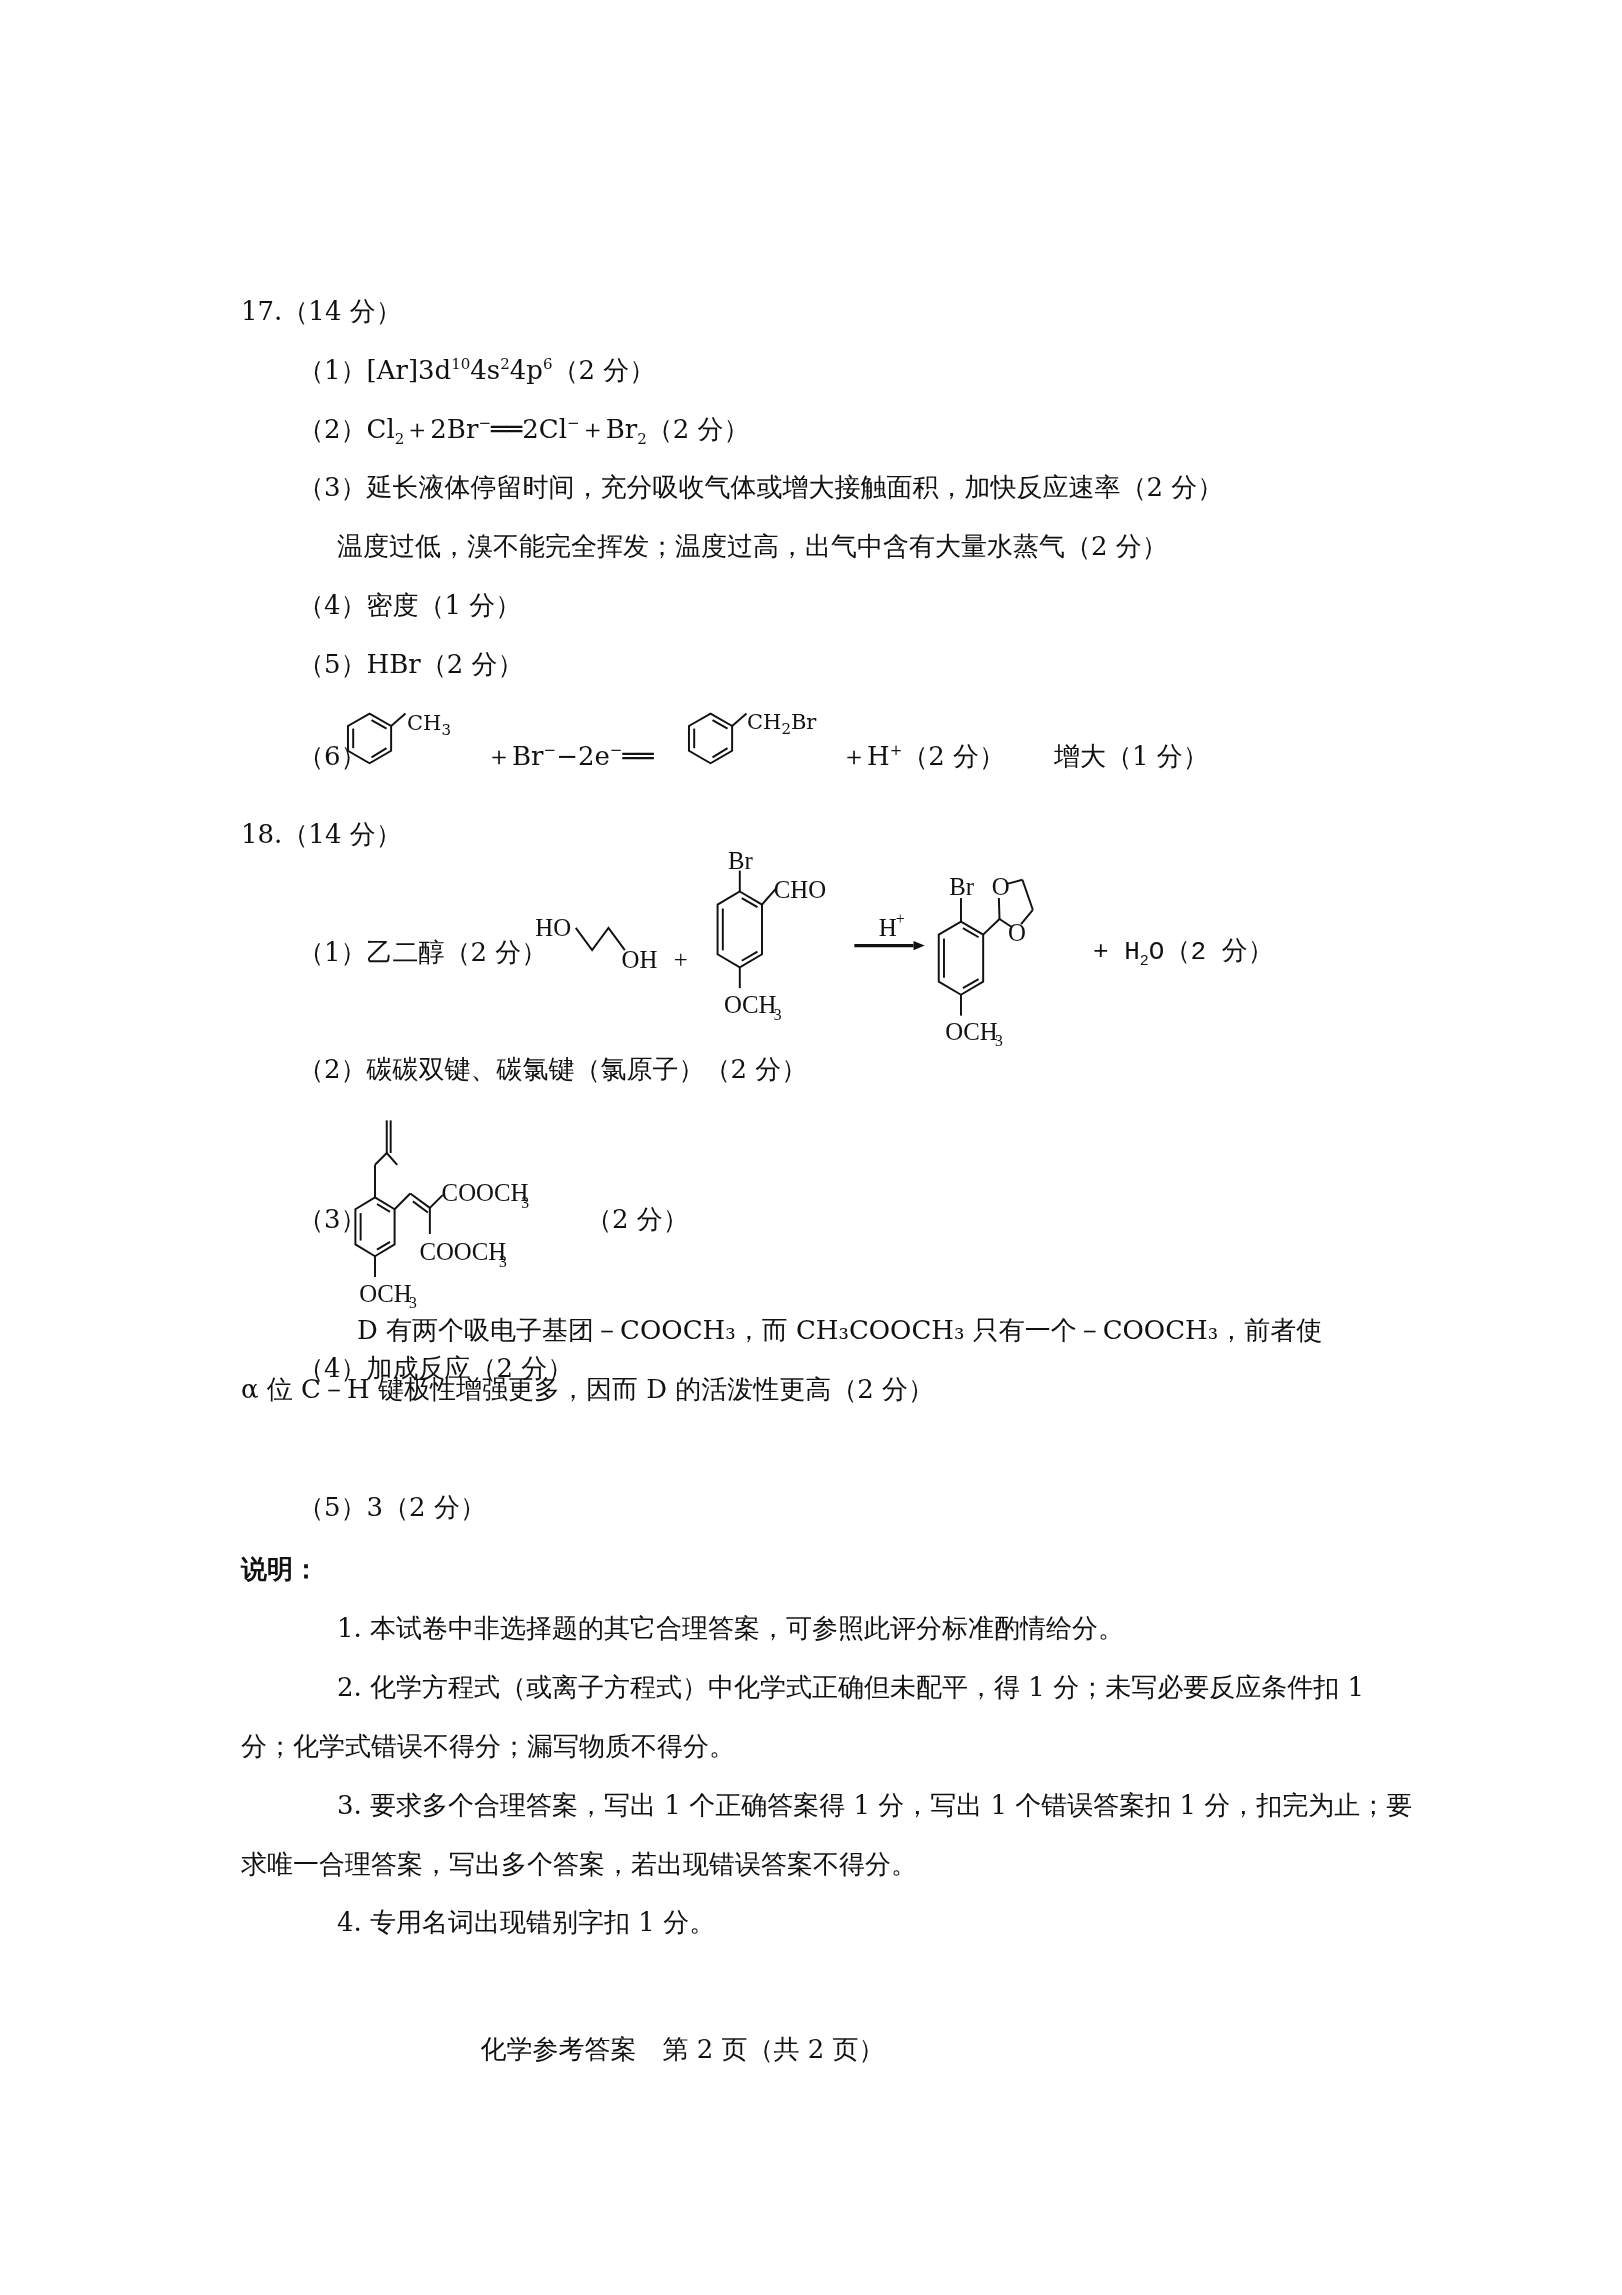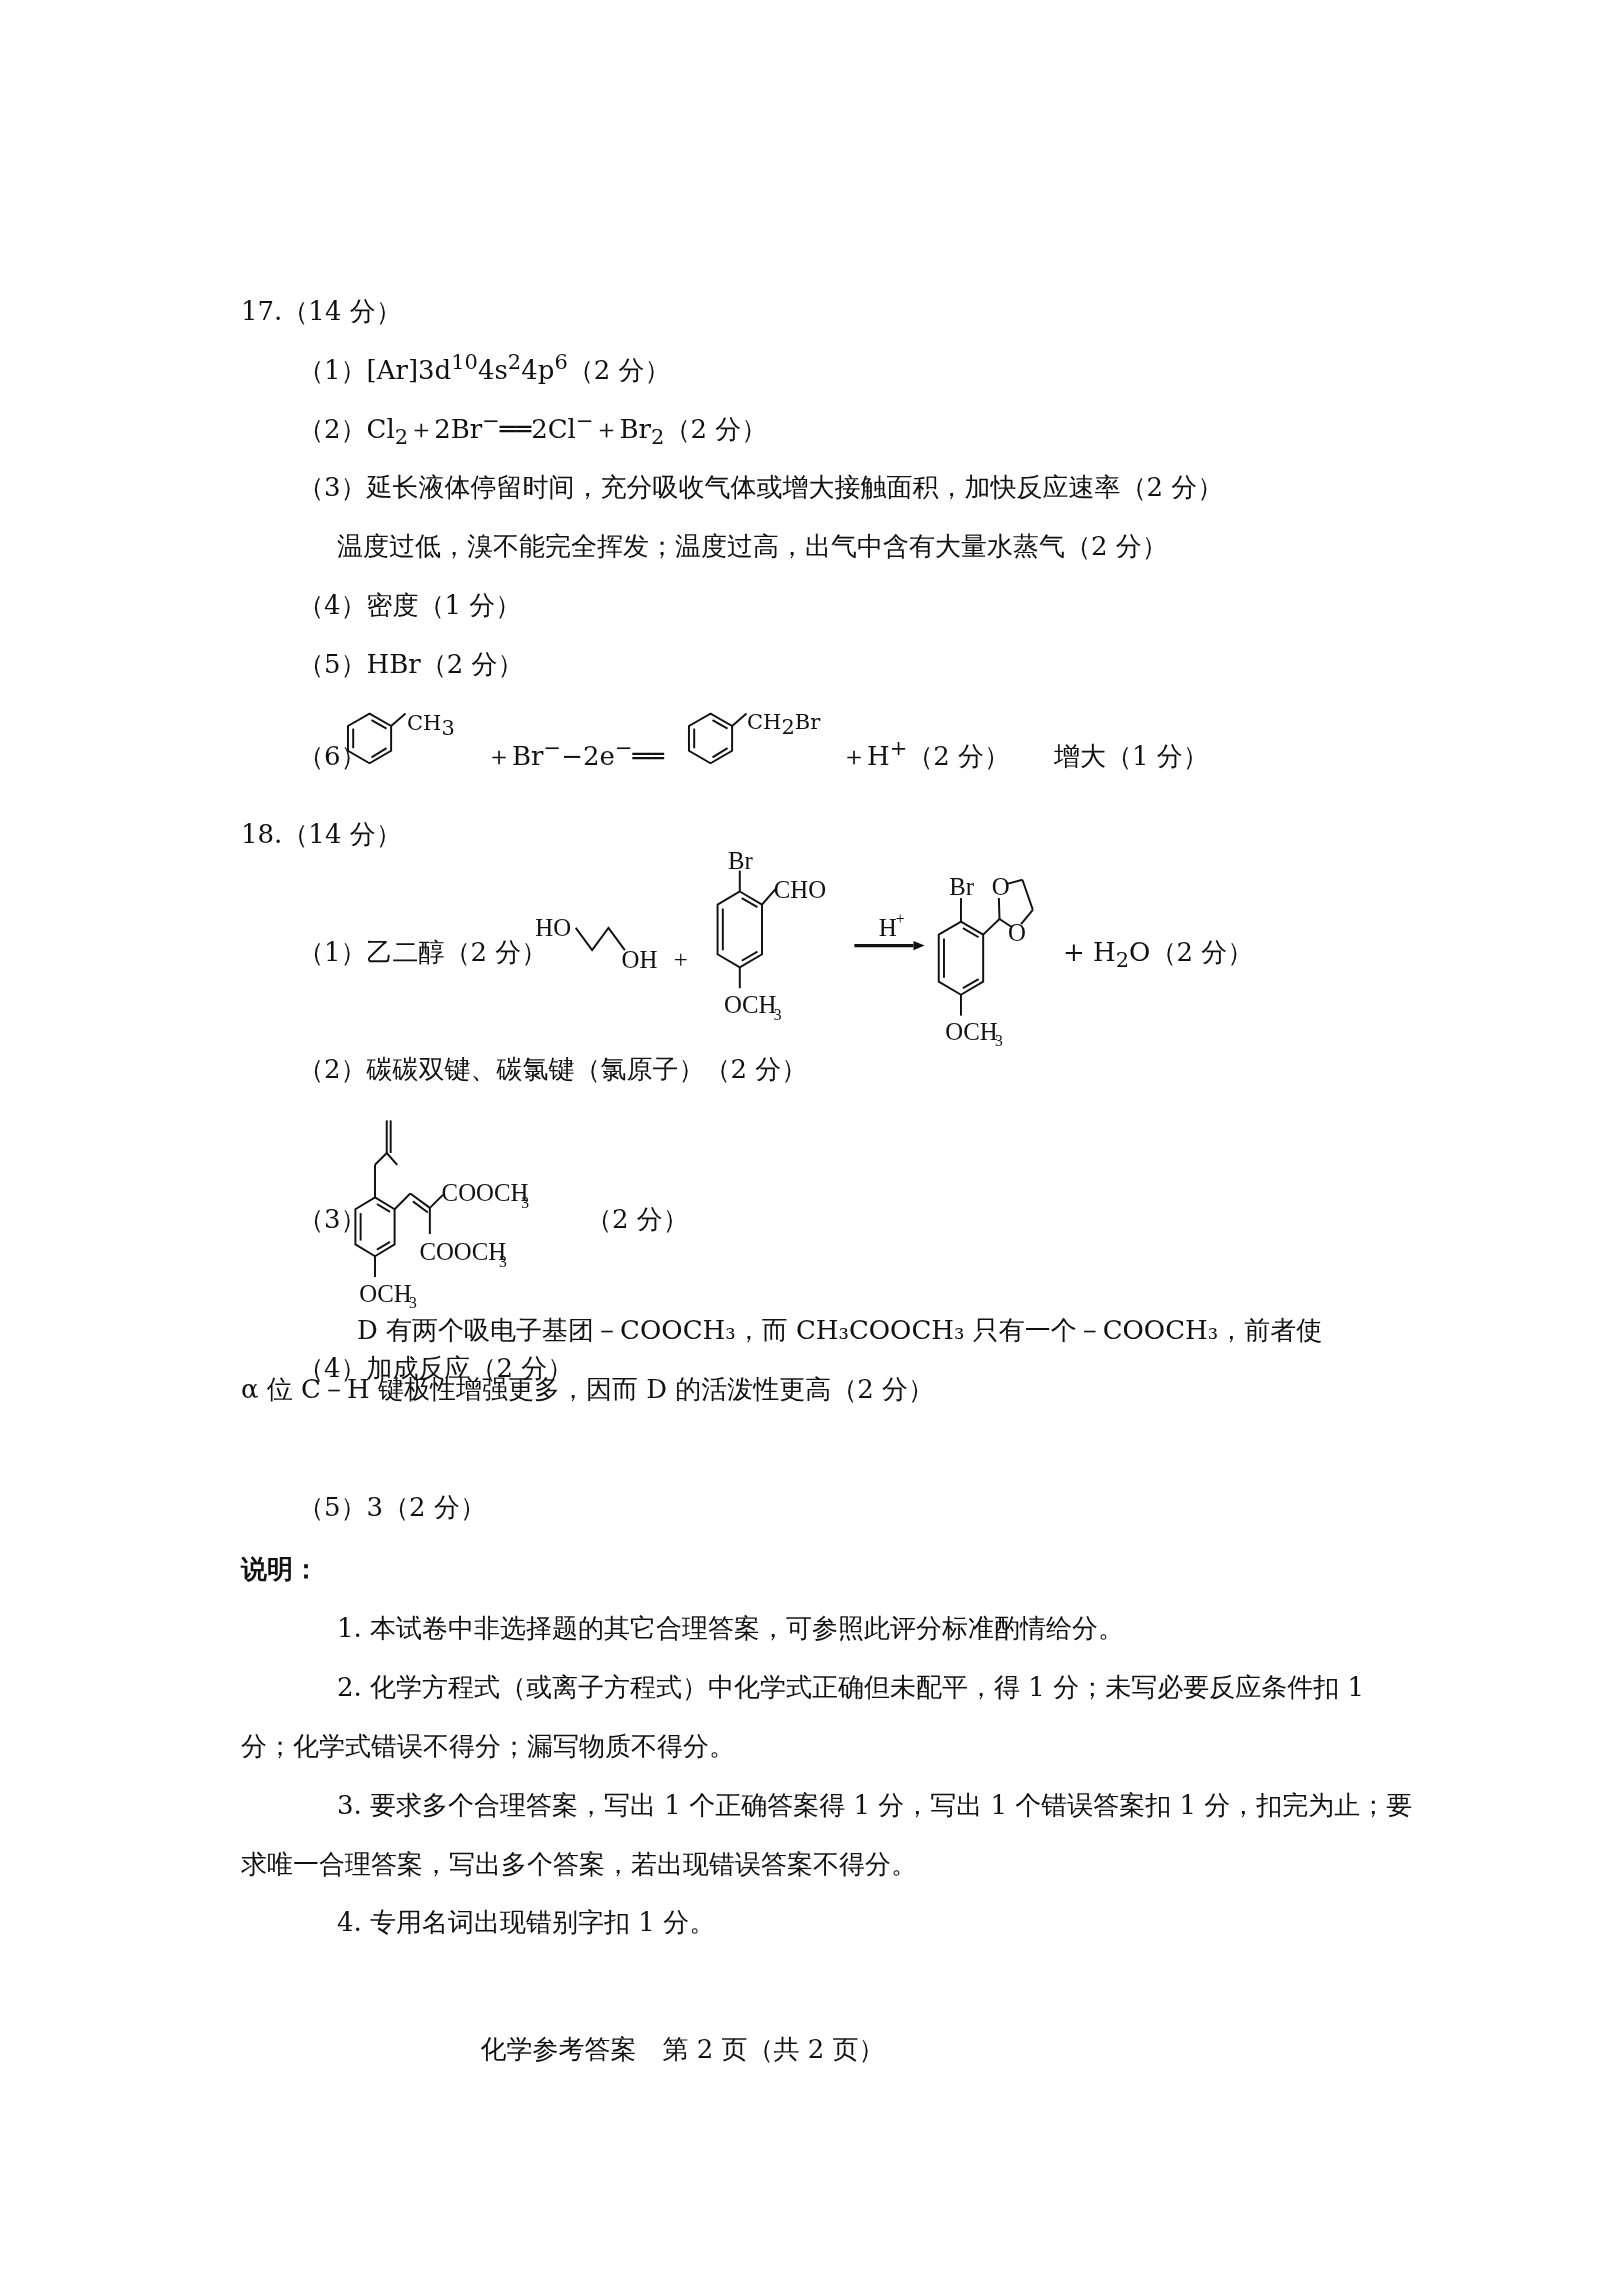--- a/index.html
+++ b/index.html
@@ -4,21 +4,21 @@
 <style>
   html, body { margin: 0; padding: 0; background: #ffffff; }
   body { width: 1623px; height: 2295px; position: relative; overflow: hidden;
          font-family: "DejaVu Serif", "Liberation Serif", serif; color: #111111; }
   .line { position: absolute; font-size: 26px; line-height: 31px; white-space: nowrap; }
   .q-head { left: 241px; }
   .sub { left: 298px; }
   .indent2 { left: 337px; }
   .full { left: 241px; }
   .bold { font-weight: bold; }
-  sub, sup { font-size: 21px; line-height: 0; }
+  sub, sup { font-size: 15px; line-height: 0; }
   .chem { position: absolute; }
   .chem svg { overflow: visible; }
   .chem text { font-family: "Liberation Serif", "DejaVu Serif", serif; font-size: 38px; fill: #111; }
   .chem text.s { font-size: 24px; }
   .footer { position: absolute; top: 2034px; left: 0; width: 1365px; text-align: center;
             font-size: 26px; line-height: 31px; }
 </style>
 </head>
 <body>
 
@@ -120,21 +120,21 @@
       <line x1="168" y1="90" x2="150" y2="112"></line>
       <line x1="58" y1="220" x2="58" y2="252"></line>
     </g>
     <text x="40" y="68">Br</text>
     <text x="105" y="68">O</text>
     <text x="130" y="138">O</text>
     <text x="34" y="290">OCH</text>
     <text class="s" x="110" y="298">3</text>
   </svg>
 </div>
-<div class="line" style="left:1063px; top:937px;"><span>+ H</span><sub>2</sub><span>O（2 分）</span></div>
+<div class="line" style="left:1093px; top:937px;font-family:Liberation Mono, monospace;"><span>+ H</span><sub>2</sub><span>O（2 分）</span></div>
 
 <div class="line sub" style="top:1054px">（2）碳碳双键、碳氯键（氯原子）（2 分）</div>
 
 <div class="line sub" style="top:1204px">（3）</div>
 <div class="chem" style="left:321px; top:1106px;">
   <svg width="236" height="209" viewBox="0 0 360 320">
     <g stroke="#111" stroke-width="3" fill="none">
 
       <polygon points="82,140 112,158 112,212 82,230 52,212 52,158"></polygon>
       <line x1="60" y1="164" x2="60" y2="206"></line>

